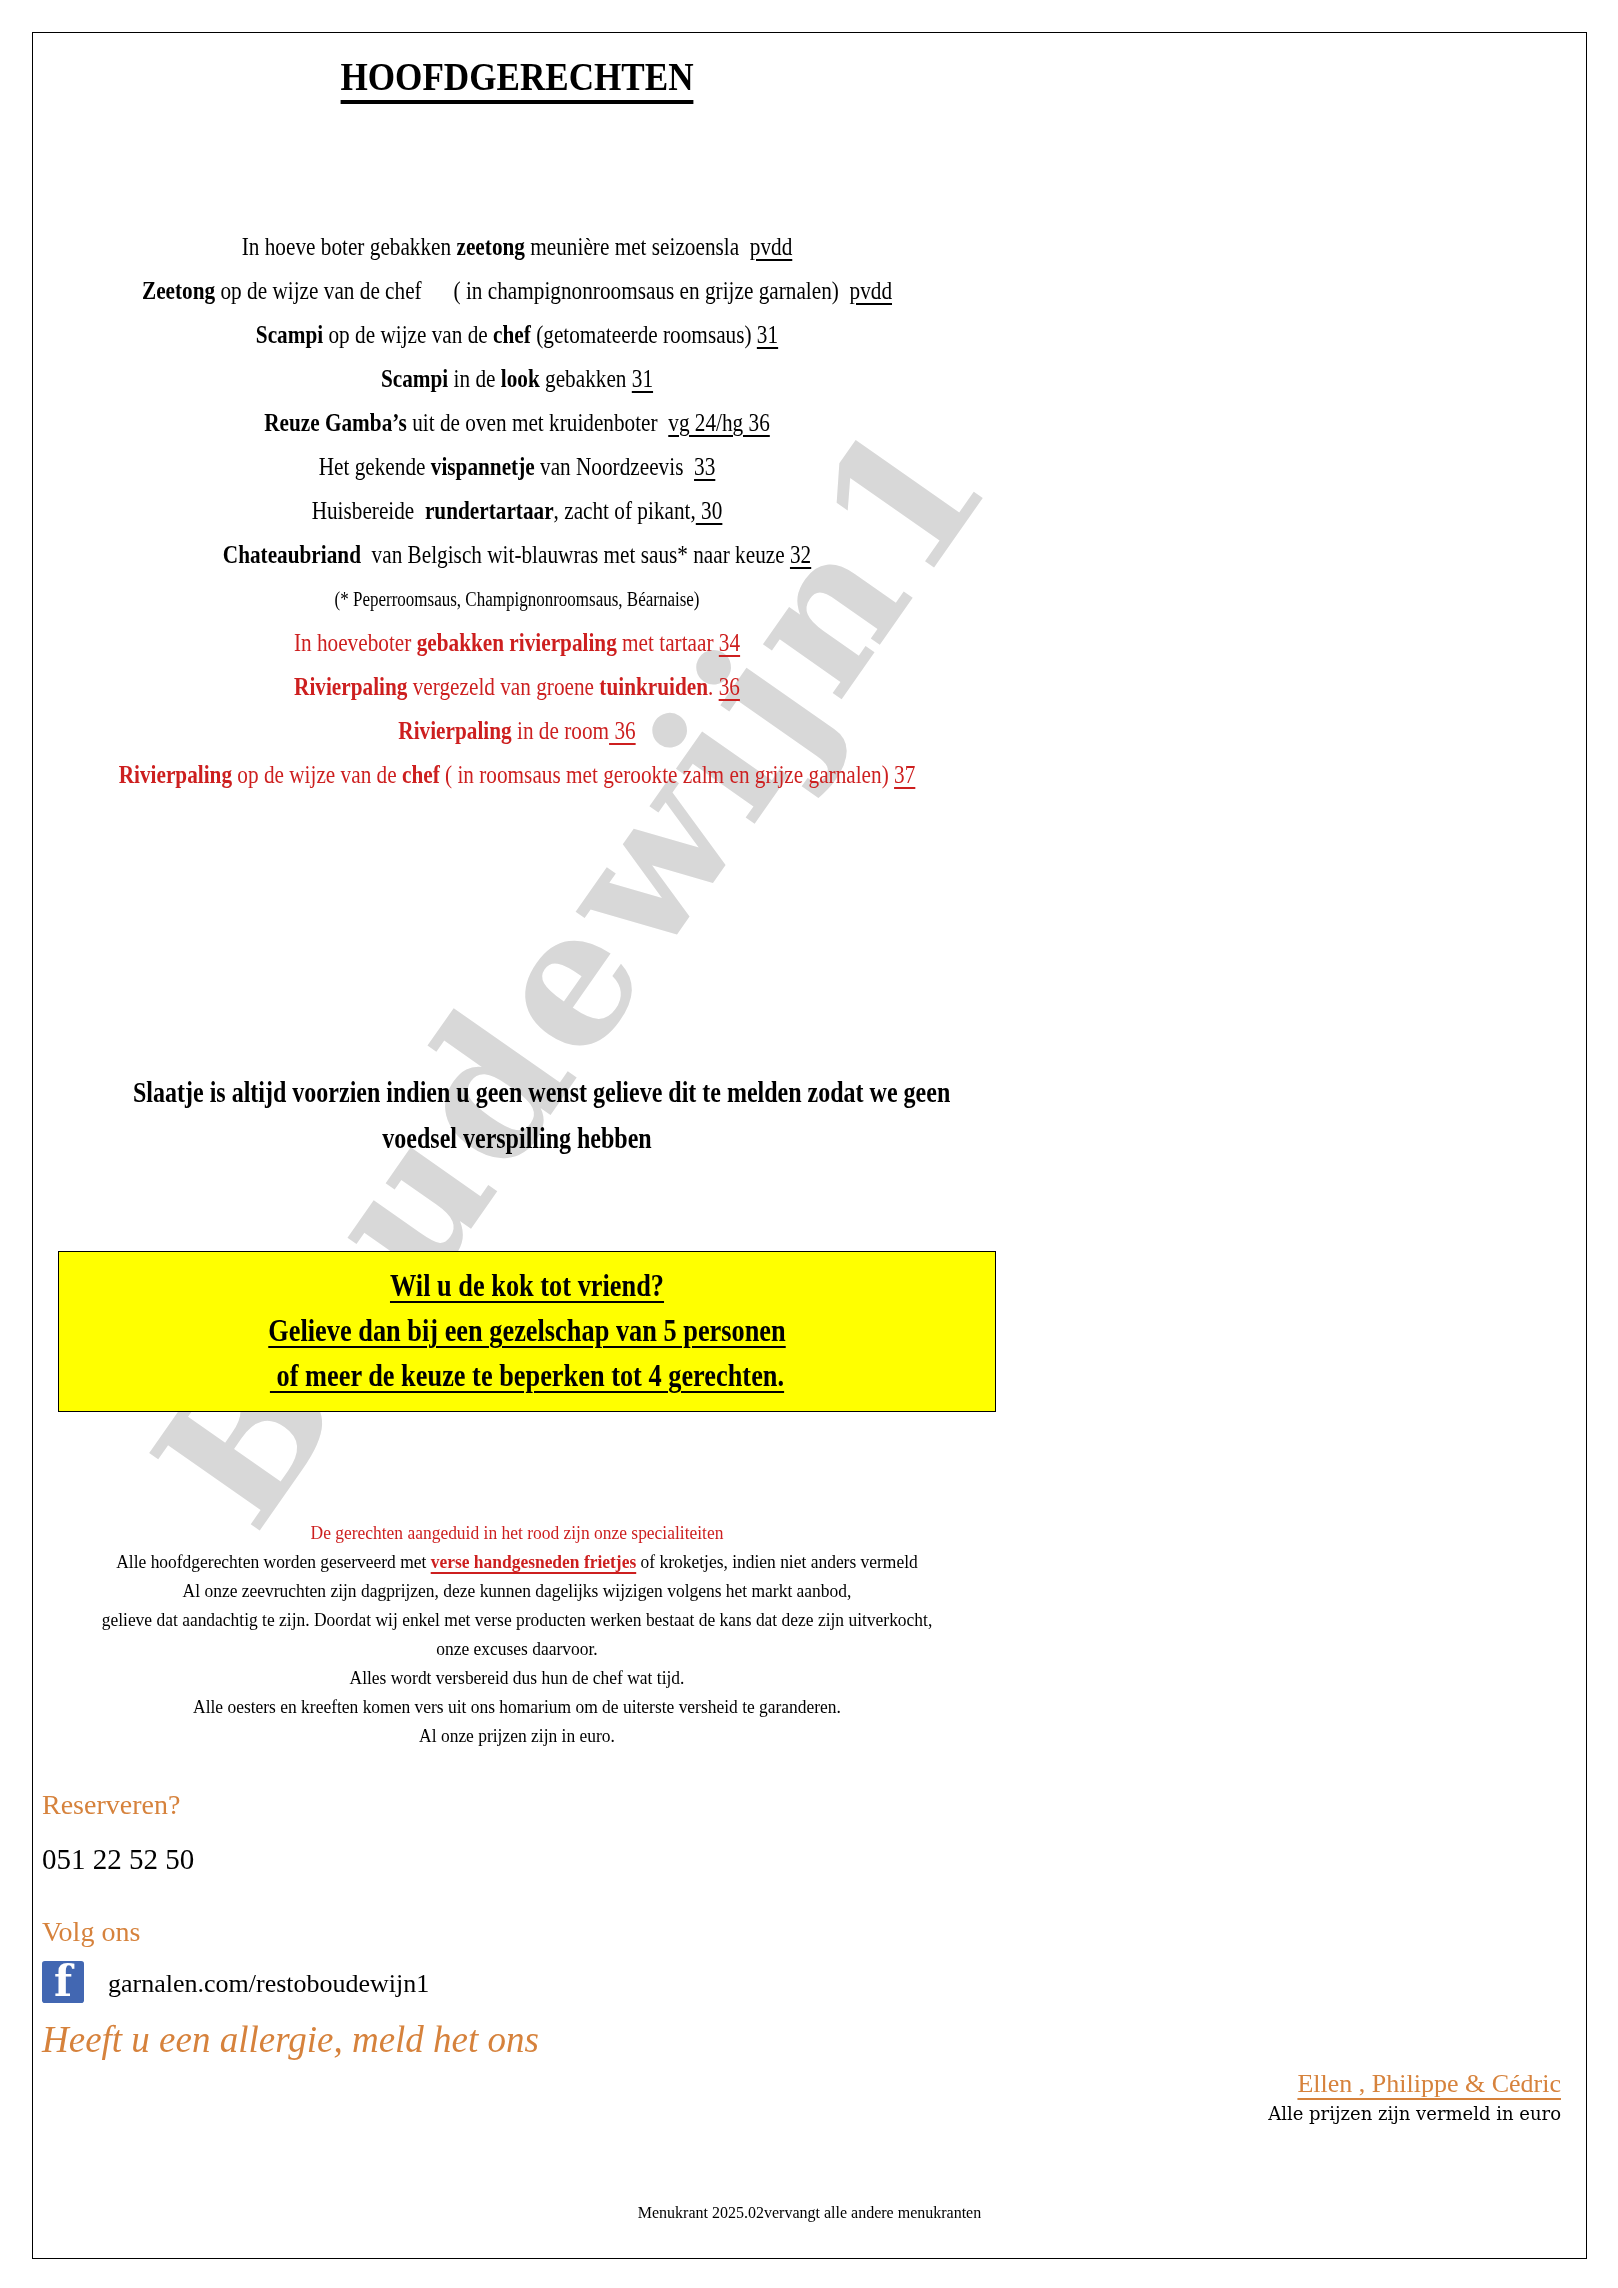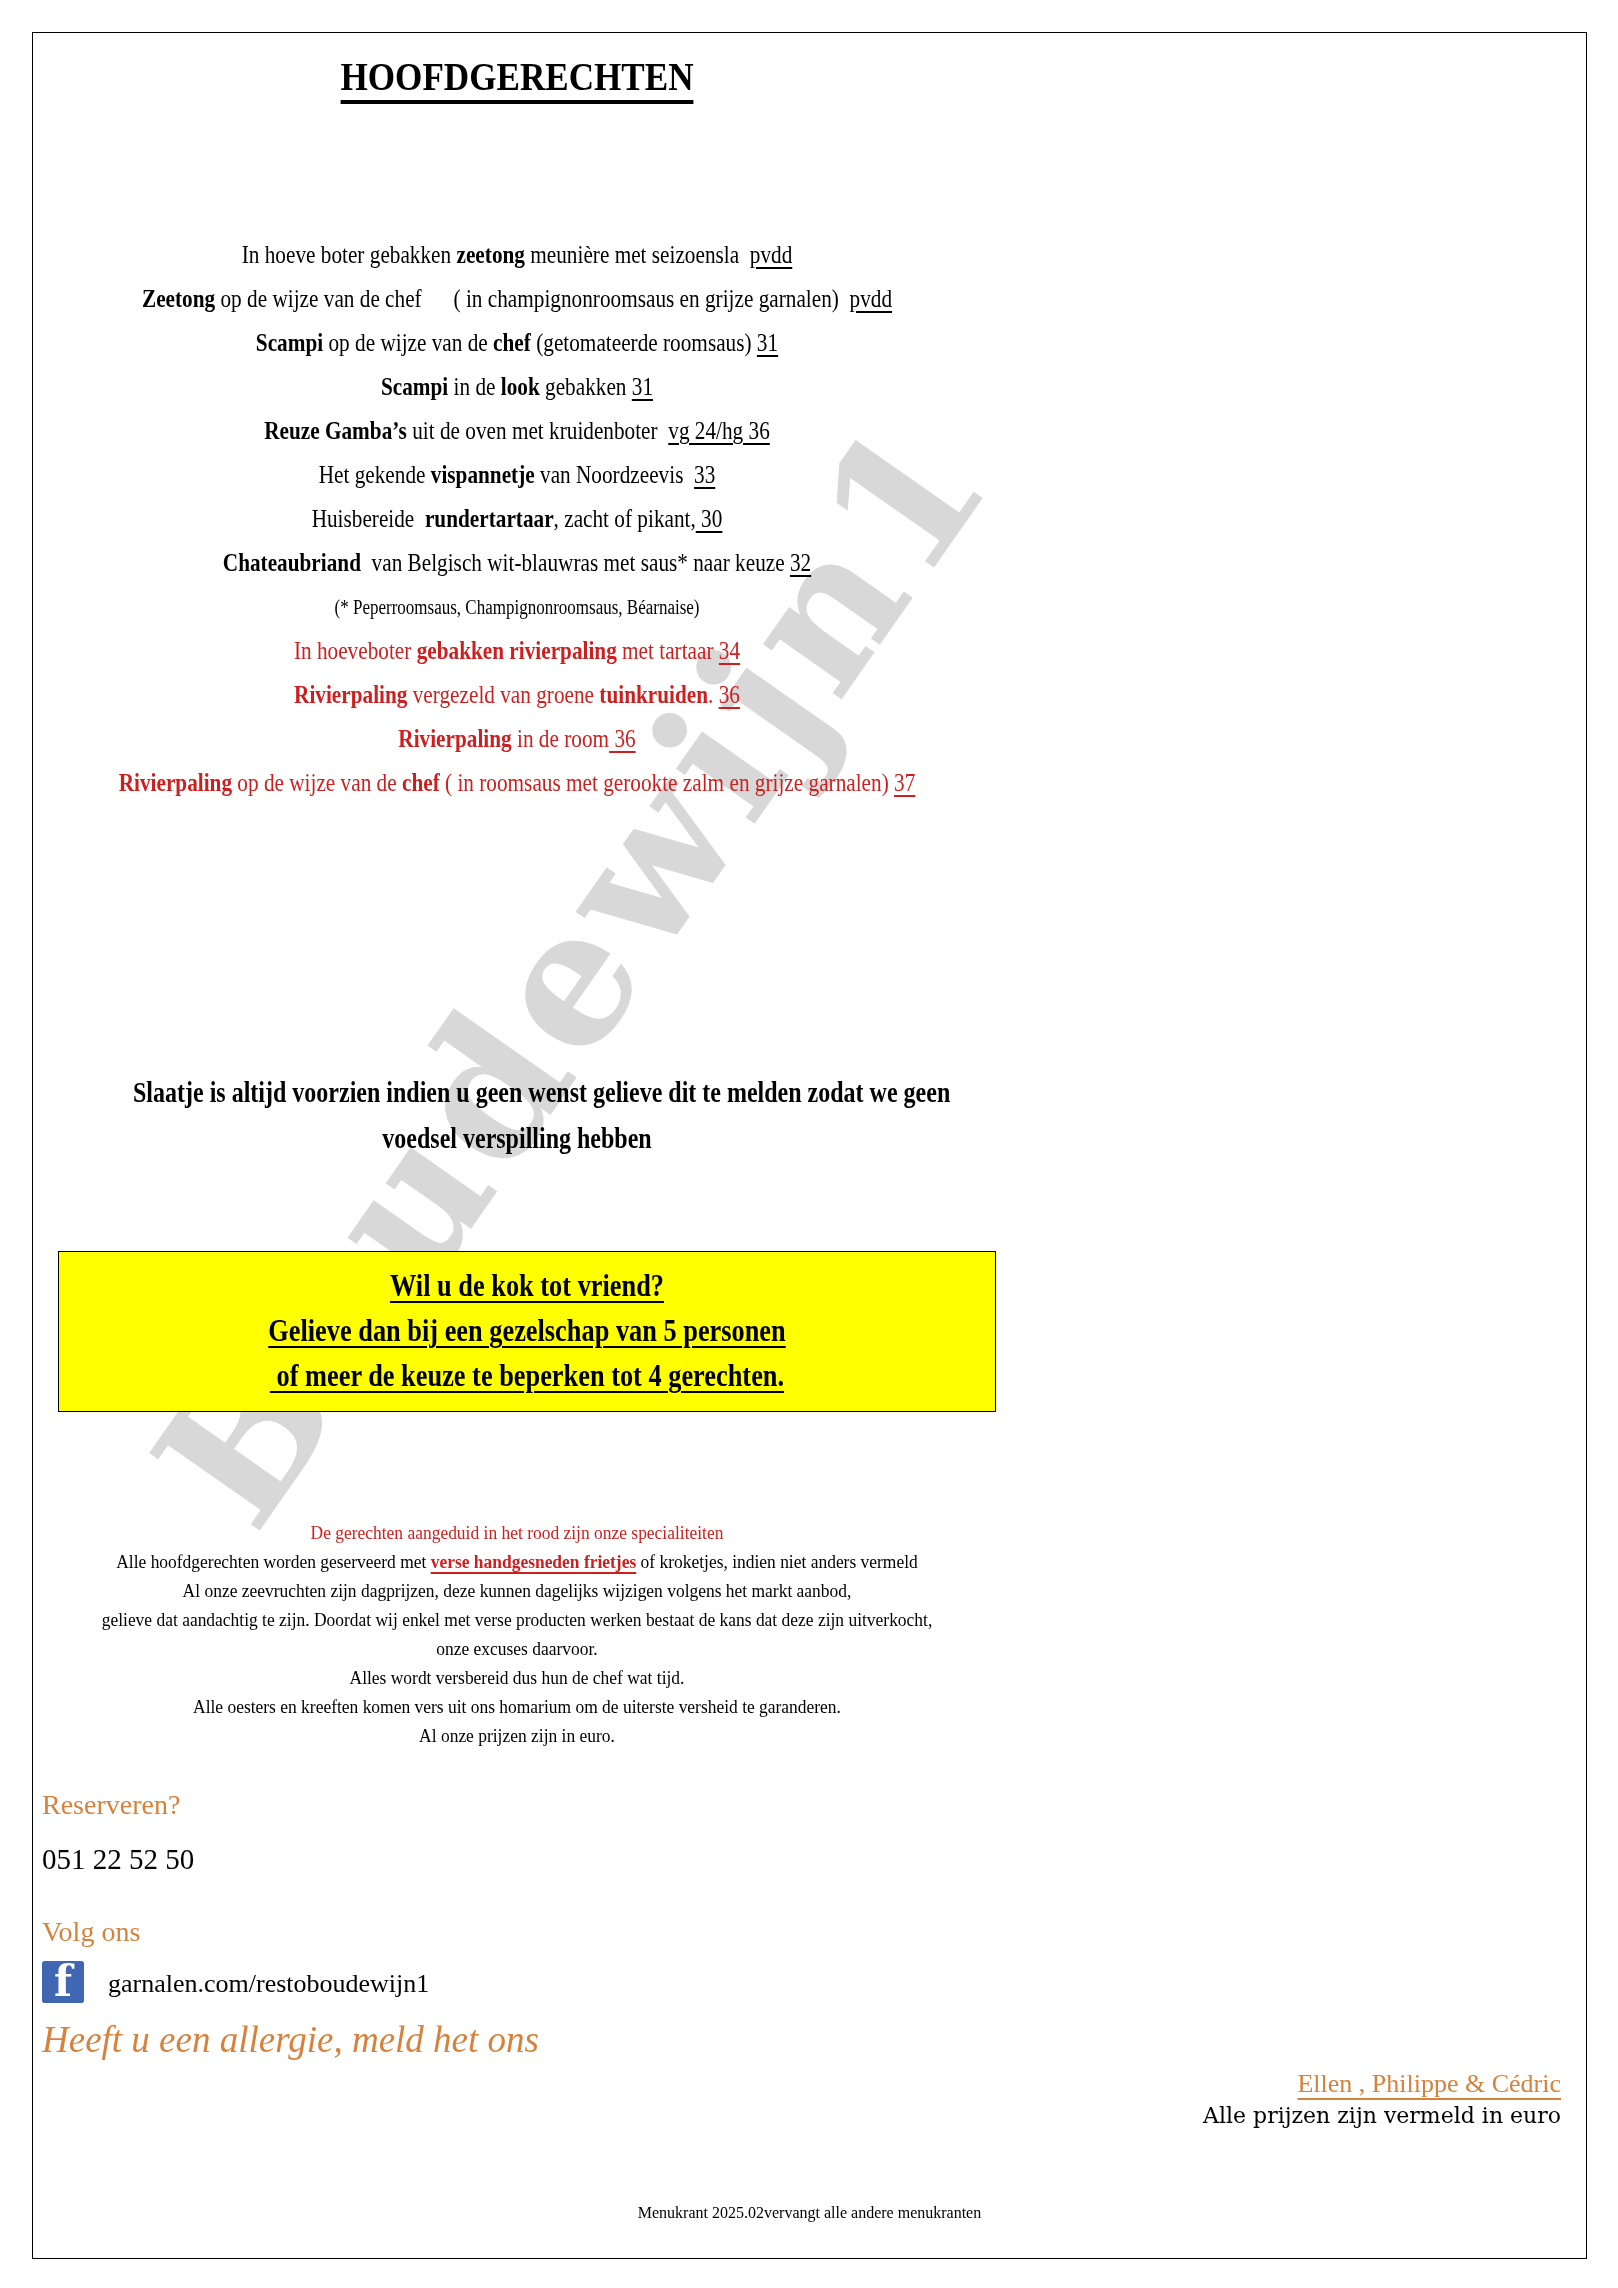--- a/index.html
+++ b/index.html
@@ -7,21 +7,21 @@
         font-family:"Liberation Serif",serif;color:#000;}
   .frame{position:absolute;top:32px;left:32px;right:32px;bottom:30px;border:1.8px solid #000;}
   .watermark{position:absolute;left:111px;top:351px;width:923px;height:1237px;
         display:flex;align-items:center;justify-content:center;
         transform:rotate(-55deg);font-size:185px;font-weight:bold;letter-spacing:7.4px;
         color:var(--watermark-gray);font-family:"DejaVu Serif",serif;pointer-events:none;z-index:0;}
   .column{position:absolute;left:37px;width:960px;z-index:1;}
   .title{top:54px;margin:0;text-align:center;font-size:39px;font-weight:bold;
         transform:scaleX(.9);transform-origin:center;}
   .title-inner{border-bottom:4.6px solid #000;padding-bottom:1.8px;}
-  .menu-list{top:233px;}
+  .menu-list{top:225px;}
   .menu-line{white-space:nowrap;text-align:center;font-size:25px;line-height:44px;
         transform:scaleX(.85);transform-origin:center;}
   .menu-line.small{font-size:20px;}
   .notice{top:1069px;}
   .notice-line{white-space:nowrap;text-align:center;font-size:30px;font-weight:bold;
         line-height:46px;transform:scaleX(.8);transform-origin:center;}
   .highlight-box{position:absolute;left:58px;width:936px;top:1251px;z-index:1;
         background:var(--highlight-yellow);border:1.8px solid #000;padding:11px 0 13px;}
   .hl-line{white-space:nowrap;text-align:center;font-size:31px;font-weight:bold;
         text-decoration:underline;text-underline-offset:4.6px;text-decoration-thickness:2.3px;
@@ -38,21 +38,21 @@
   .volgons{margin-top:40px;}
   .fb-row{margin-top:13px;display:flex;align-items:flex-end;gap:24px;}
   .fb-icon{display:inline-flex;width:42px;height:42px;background:var(--fb-blue);color:#fff;
         font-weight:bold;font-size:42px;line-height:1;align-items:flex-end;justify-content:center;
         border-radius:2.8px;overflow:hidden;font-family:"DejaVu Serif",serif;}
   .fb-text{font-size:26px;padding-bottom:3.7px;}
   .allergy{margin-top:14.8px;color:var(--orange);font-style:italic;font-size:37px;}
   .signature{position:absolute;right:58px;top:2069px;text-align:right;z-index:1;}
   .sig-names{color:var(--orange);font-size:26px;text-decoration:underline;
         text-underline-offset:5.5px;text-decoration-thickness:1.8px;}
-  .sig-note{font-size:22px;margin-top:3.7px;font-family:"DejaVu Serif",serif;}
+  .sig-note{font-size:18px;margin-top:3.7px;font-family:"DejaVu Serif",serif;}
   .bottom-note{position:absolute;left:0;width:100%;top:2204px;text-align:center;font-size:16px;z-index:1;}
 </style>
 </head>
 <body>
 
 <div class="page">
   <div class="frame"></div>
   <div class="watermark">Boudewijn1</div>
 
   <h1 class="column title">

